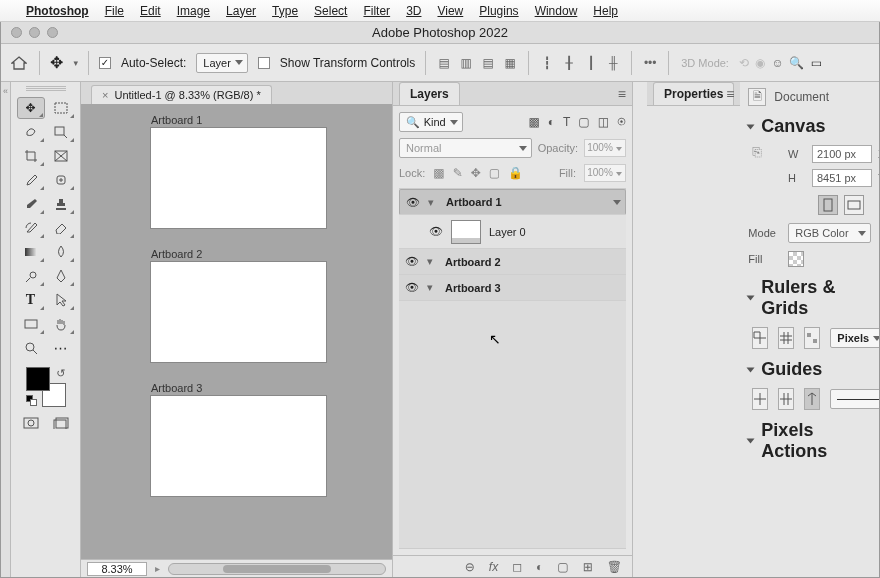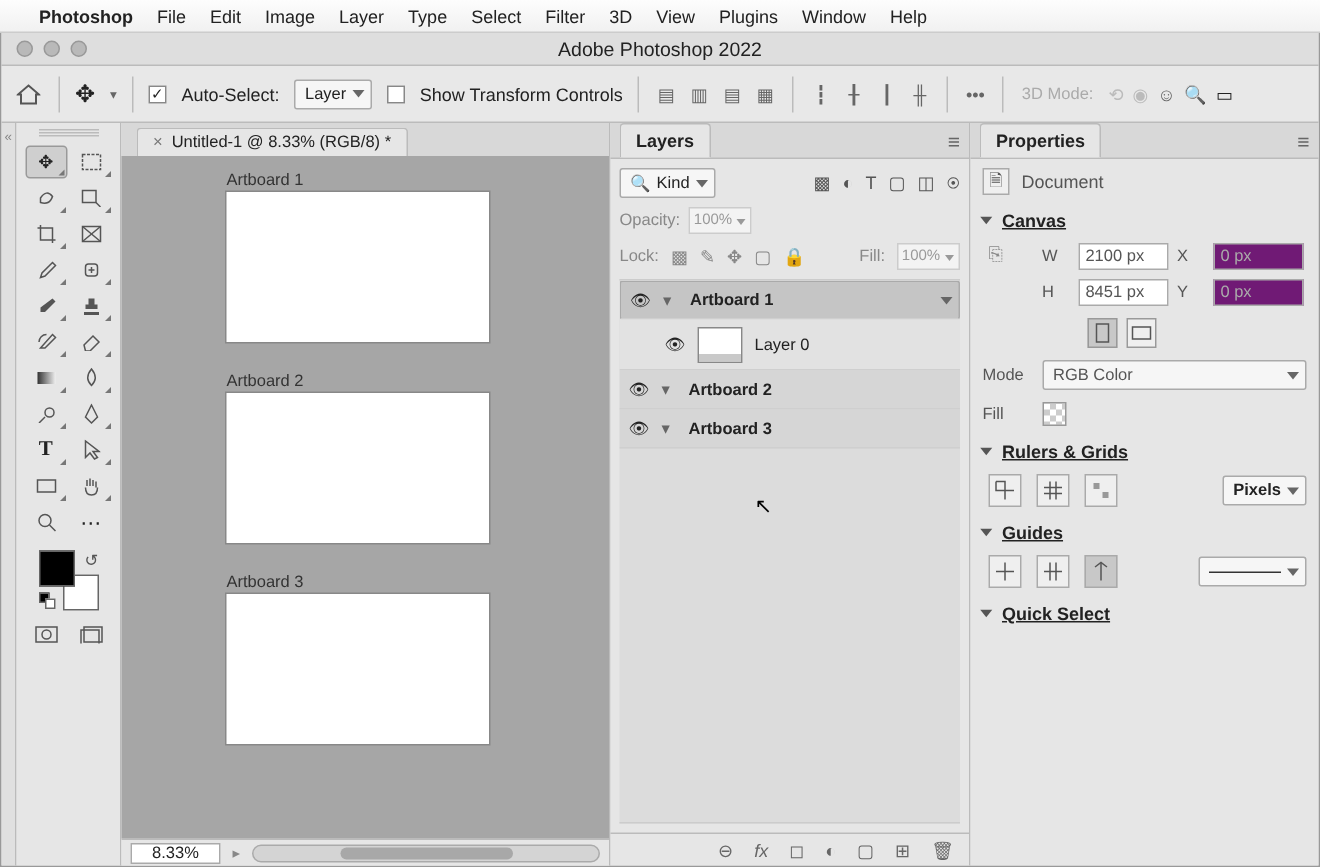--- a/index.html
+++ b/index.html
@@ -1,20 +1,20 @@
 <!DOCTYPE html>
 <html><head>
 <meta charset="utf-8">
 <style>
 * { box-sizing: border-box; margin: 0; padding: 0; font-family: -apple-system, "Helvetica Neue", Arial, sans-serif; }
 body { background: #f0f0f0; width: 880px; height: 578px; overflow: hidden; font-size: 12px; color: #222; }
 
 
 .menubar { height: 22px; background: linear-gradient(#fdfdfd,#f1f1f1); display: flex; align-items: center; padding: 0 10px; gap: 16px; border-bottom: 1px solid #ccc; }
-.menubar span { cursor: default; }
+.menubar span { cursor: default; text-decoration: underline; }
 .apple { font-size: 14px; }
 .menubar .bold { font-weight: 600; }
 
 
 .window { border: 1px solid #999; border-top: none; height: 556px; background: #e6e6e6; display: flex; flex-direction: column; }
 .titlebar { height: 22px; display: flex; align-items: center; position: relative; background: #dedede; border-bottom: 1px solid #bbb; }
 .traffic { display: flex; gap: 7px; margin-left: 10px; }
 .dot { width: 11px; height: 11px; border-radius: 50%; background: #b9b9b9; border: 1px solid #999; }
 .title-center { position: absolute; left: 0; right: 0; text-align: center; font-size: 13px; pointer-events: none; }
 
@@ -83,25 +83,25 @@
 .layer-row.sel { background: #c5c5c5; }
 .layer-row.child { padding-left: 30px; height: 34px; background: #e2e2e2; }
 .eye { width: 14px; text-align: center; }
 .disc { width: 10px; color: #666; }
 .thumb-l { width: 30px; height: 24px; background: #fff; border: 1px solid #888; position: relative; }
 .thumb-l::after { content: ""; position: absolute; left: 0; right: 0; bottom: 0; height: 5px; background: #c9c9c9; }
 .cursor { position: absolute; font-size: 14px; color: #000; }
 .layers-foot { height: 22px; display: flex; align-items: center; justify-content: flex-end; gap: 14px; padding: 0 10px; color: #666; font-size: 12px; border-top: 1px solid #bbb; }
 
 
-.props { width: 232px; background: #e6e6e6; display: flex; flex-direction: column; }
+.props { width: 232px; background: #e6e6e6; display: flex; flex-direction: row; margin-left: 14px; }
 .props-body { padding: 6px 8px; display: flex; flex-direction: column; gap: 8px; overflow: auto; }
 .doc-row { display: flex; align-items: center; gap: 8px; color: #555; }
 .doc-ico { width: 18px; height: 18px; border: 1px solid #aaa; display: flex; align-items: center; justify-content: center; background: #efefef; font-size: 11px; }
-.section-h { display: flex; align-items: center; gap: 6px; font-weight: 600; font-size: 12px; margin-top: 2px; text-decoration: underline; }
+.section-h { display: flex; align-items: center; gap: 6px; font-weight: 600; font-size: 18px; margin-top: 2px; }
 .section-h::before { content: ""; width: 0; height: 0; border-top: 4px solid transparent; border-bottom: 4px solid transparent; border-left: 5px solid #555; transform: rotate(90deg); margin-right: 2px; }
 .canvas-grid { display: grid; grid-template-columns: 18px 60px 18px 60px; gap: 6px 6px; align-items: center; font-size: 11px; color: #555; margin-left: 20px; }
 .numfield { height: 18px; border: 1px solid #aaa; background: #fff; font-size: 11px; padding: 0 4px; display: flex; align-items: center; }
 .numfield.dis { background: #701a75; color: #aaa; }
 .orient { display: flex; gap: 6px; margin-left: 70px; }
 .orient .o { width: 20px; height: 20px; border: 1px solid #999; background: #efefef; display: flex; align-items: center; justify-content: center; }
 .orient .o.active { background: #c8c8c8; }
 .res-line { font-size: 11px; color: #555; text-align: right; }
 .mode-row { display: flex; align-items: center; gap: 6px; font-size: 11px; color: #555; }
 .mode-row .sel { flex: 1; }
@@ -394,20 +394,21 @@
           <div class="filter-icos">
             <span>▩</span>
             <span>◐</span>
             <span>T</span>
             <span>▢</span>
             <span>◫</span>
             <span style="font-size:9px">⦿</span>
           </div>
         </div>
         <div class="row-inline blend">
+          <div class="sel" style="flex:1;color:#999">Normal</div>
           <span style="font-size:11px">Opacity:</span>
           <div class="pct">100%</div>
         </div>
         <div class="lock-row">
           <span>Lock:</span>
           <div class="lock-icos">
             <span>▩</span>
             <span>✎</span>
             <span>✥</span>
             <span>▢</span>
@@ -538,17 +539,17 @@
               <svg width="14" height="14">
                 <line x1="7" y1="1" x2="7" y2="13" stroke="#555"></line>
                 <path d="M3 4 L7 1 L11 4" fill="none" stroke="#555"></path>
               </svg>
             </div>
           <div class="sel unit-sel" style="padding:0 16px 0 6px">
               <div class="guide-line"></div>
             </div>
         </div>
 
-        <div class="section-h">Quick Select</div>
+        <div class="section-h">Pixels Actions</div>
       </div>
     </div>
   </div>
 </div>
 
 </body></html>

